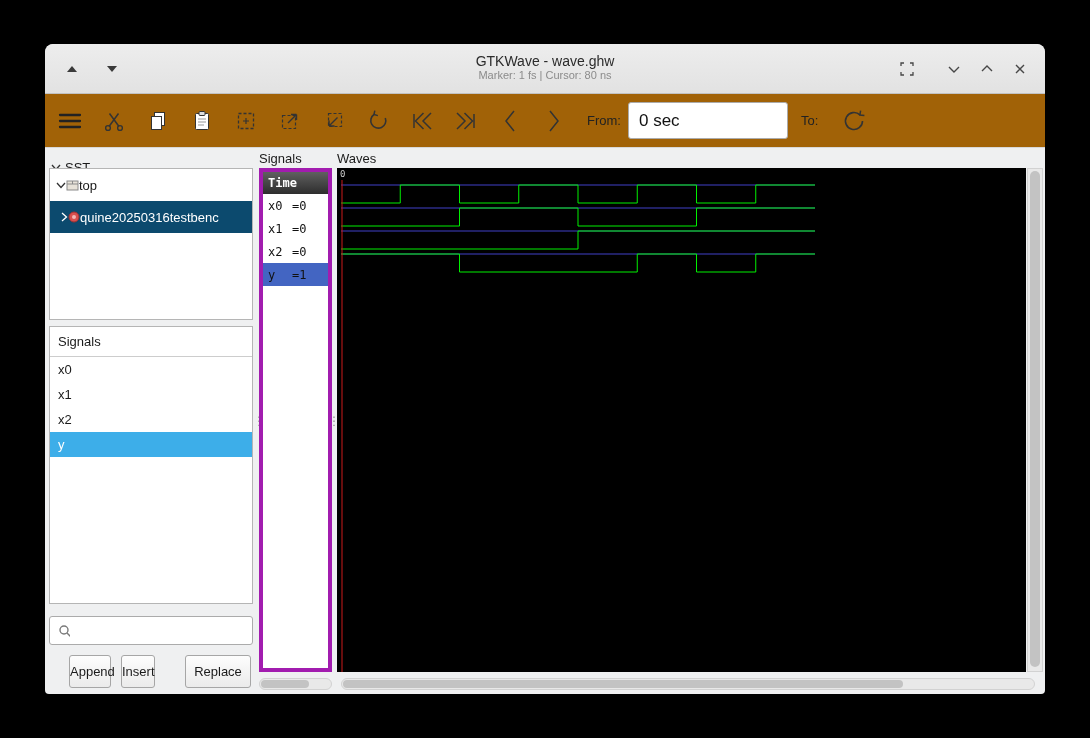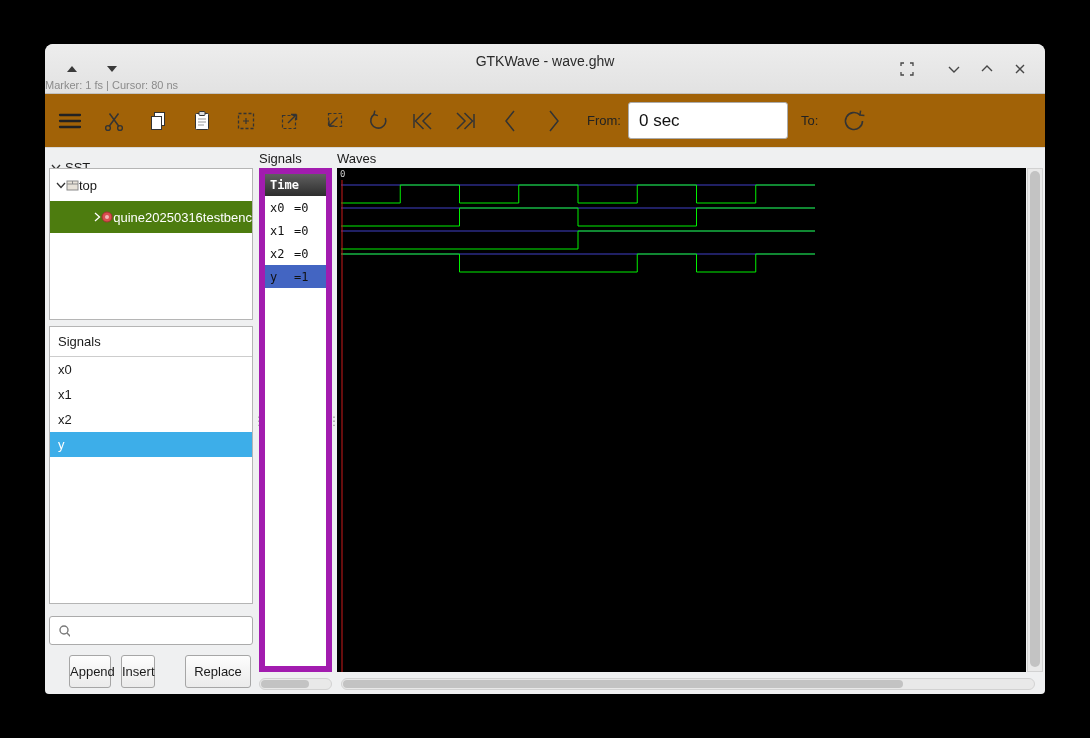--- a/index.html
+++ b/index.html
@@ -3,59 +3,59 @@
 <meta charset="utf-8">
 <style>
   *{margin:0;padding:0;box-sizing:border-box;}
   html,body{width:1090px;height:738px;background:#000;font-family:"Liberation Sans",sans-serif;overflow:hidden;}
   .window{position:absolute;left:45px;top:44px;width:1000px;height:650px;background:#eff0f1;
           border-radius:8px 8px 4px 4px;box-shadow:0 8px 28px rgba(0,0,0,.65);overflow:hidden;}
   
   .titlebar{position:relative;height:50px;background:linear-gradient(#ededed,#e2e2e2);
             border-bottom:1px solid #c2c2c2;border-radius:8px 8px 0 0;}
   .tb-title{text-align:center;padding-top:9px;font-size:14px;color:#2b2b2b;}
-  .tb-status{text-align:left;font-size:11px;color:#8b8b8b;margin-top:10px;}
+  .tb-status{text-align:center;font-size:11px;color:#8b8b8b;margin-top:0;}
   .tb-left{position:absolute;left:18px;top:0;height:50px;display:flex;align-items:center;gap:22px;}
   .tb-right{position:absolute;right:16px;top:0;height:50px;display:flex;align-items:center;gap:15px;}
   .winbtn{width:18px;height:18px;display:flex;align-items:center;justify-content:center;cursor:pointer;}
   .gapafter{margin-right:14px;}
   
   .toolbar{height:54px;display:flex;align-items:center;padding:0 12px;background:#a16207;border-bottom:1px solid #d8d8d8;}
   .tbtn{width:26px;height:34px;display:flex;align-items:center;justify-content:center;margin-right:18px;cursor:pointer;}
   .tlabel{font-size:13px;color:#222;margin:0 7px 0 2px;white-space:nowrap;}
   .tinput{width:160px;height:37px;border:1px solid #ababab;border-radius:3px;background:#fff;
           font-size:17px;padding:0 10px;color:#111;font-family:"Liberation Sans",sans-serif;}
   
   .content{position:relative;height:546px;}
   
   .sst{position:absolute;left:0;top:0;width:212px;height:546px;}
   .ssthdr{position:absolute;left:6px;top:12px;display:flex;align-items:center;gap:4px;font-size:13px;color:#1a1a1a;}
   .tree{position:absolute;left:4px;top:20px;width:204px;height:152px;background:#fff;border:1px solid #b5b5b5;overflow:hidden;}
   .trow{height:32px;display:flex;align-items:center;font-size:13px;color:#1a1a1a;padding-left:6px;gap:0;cursor:pointer;white-space:nowrap;}
-  .trow.sel{background:#4d7c0f;color:#fff;padding-left:10px;justify-content:flex-end;}
+  .trow.sel{background:#0c4a6e;color:#fff;padding-left:10px;}
   .frame{position:absolute;left:4px;top:178px;width:204px;height:278px;background:#fff;border:1px solid #b5b5b5;overflow:hidden;}
   .frame-h{height:30px;line-height:30px;padding-left:8px;font-size:13px;color:#1a1a1a;border-bottom:1px solid #cdcdcd;}
   .fitem{height:25px;line-height:25px;padding-left:8px;font-size:13px;color:#1a1a1a;cursor:pointer;}
   .fitem.sel{background:#3daee9;color:#fff;}
   .search{position:absolute;left:4px;top:468px;width:204px;height:29px;background:#fff;border:1px solid #ababab;
           border-radius:3px;display:flex;align-items:center;padding-left:8px;gap:6px;}
   .search input{border:none;outline:none;flex:1;height:100%;font-size:13px;background:transparent;font-family:inherit;}
   .btn{position:absolute;top:507px;height:33px;border:1px solid #a6a6a6;border-radius:3px;
        background:linear-gradient(#fdfdfd,#ebebeb);font-size:13px;color:#1a1a1a;font-family:inherit;cursor:pointer;}
   #btn-append{left:24px;width:42px;}
   #btn-insert{left:76px;width:34px;}
   #btn-replace{left:140px;width:66px;}
   
   .splitter{position:absolute;top:0;width:6px;height:546px;display:flex;align-items:center;justify-content:center;
             color:#8f8f8f;font-size:12px;cursor:col-resize;}
   #split1{left:211px;} #split2{left:286px;}
   
   .sigpanel{position:absolute;left:214px;top:0;width:73px;height:546px;}
   .plabel{position:absolute;top:3px;left:0;font-size:13px;color:#1a1a1a;}
-  .sigbox{position:absolute;left:0;top:20px;width:73px;height:504px;background:#fff;border:6px solid #a21caf;overflow:hidden;}
+  .sigbox{position:absolute;left:0;top:20px;width:73px;height:504px;background:#fff;border:4px solid #a21caf;overflow:hidden;}
   .timehdr{height:22px;background:linear-gradient(#606060,#2d2d2d);color:#fff;
            font-family:"DejaVu Sans Mono",monospace;font-size:12px;font-weight:bold;line-height:22px;padding-left:5px;}
   .srow{height:23px;display:flex;align-items:center;padding-left:5px;
         font-family:"DejaVu Sans Mono",monospace;font-size:12px;color:#111;cursor:pointer;}
   .srow .nm{width:24px;}
   
   .wavespanel{position:absolute;left:292px;top:0;width:708px;height:546px;}
   .canvas{position:absolute;left:0;top:20px;width:689px;height:504px;background:#000;cursor:crosshair;}
   .tlzero{position:absolute;left:3px;top:1px;color:#c9c9c9;font:9px "DejaVu Sans Mono",monospace;}
   .vscroll{position:absolute;left:690px;top:20px;width:16px;height:504px;background:#e9e9e9;border:1px solid #d2d2d2;cursor:pointer;}

